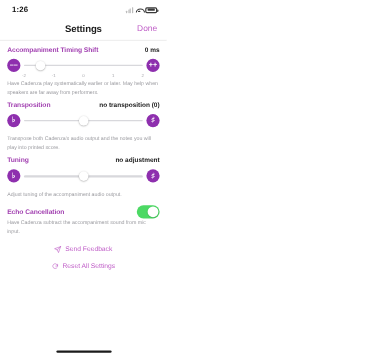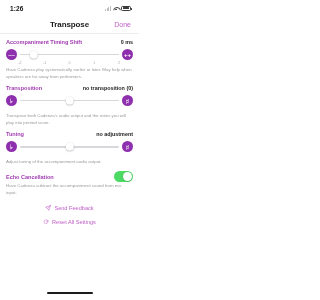--- a/index.html
+++ b/index.html
@@ -135,21 +135,21 @@
           <i></i>
         </span>
       <span class="wifi"></span>
       <span class="batt">
           <span></span>
         </span>
     </div>
   </div>
 
   <div class="navbar">
-    <div class="nav-title">Transpose</div>
+    <div class="nav-title">Settings</div>
     <div class="nav-done">Done</div>
   </div>
   <div class="nav-sep"></div>
 
   <div class="content">
 
     <div class="section">
       <div class="row-head">
         <span class="row-label">Accompaniment Timing Shift</span>
         <span class="row-value">0 ms</span>

